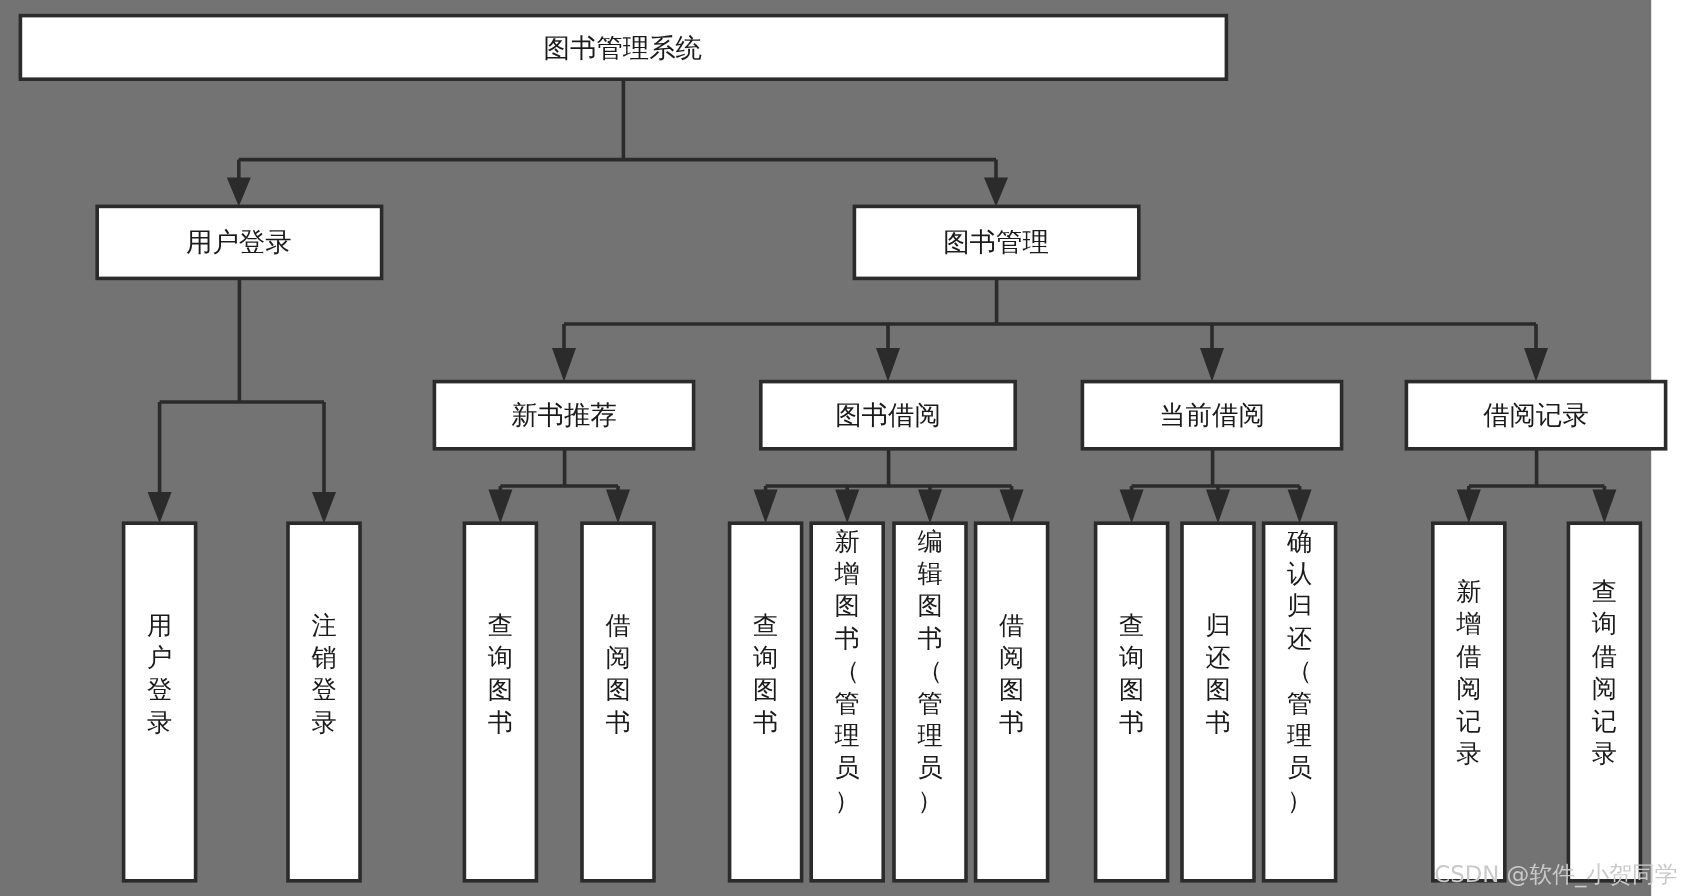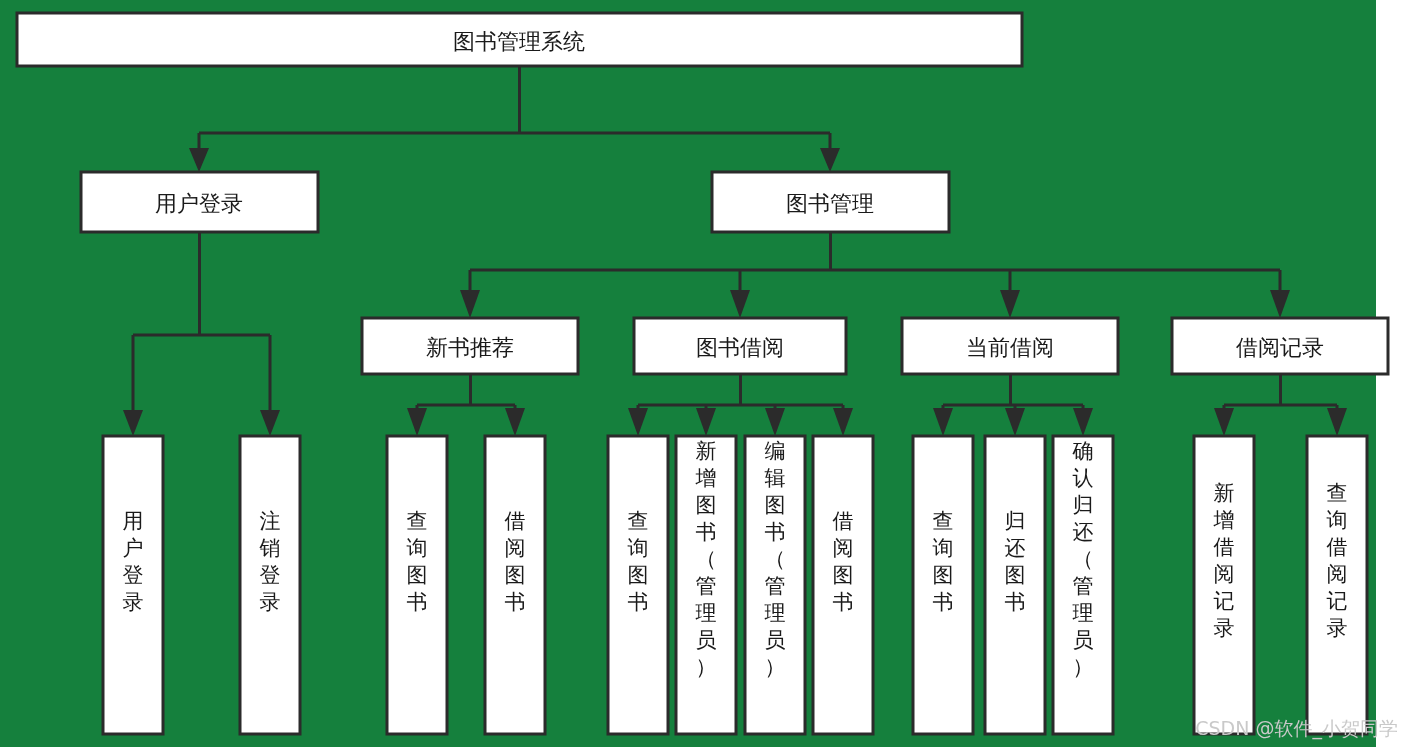--- a/index.html
+++ b/index.html
@@ -10,21 +10,21 @@
   body {
     width: 1405px;
     height: 747px;
     font-family: "DejaVu Sans", "Liberation Sans", sans-serif;
     overflow: hidden;
   }
   #diagram-root {
     position: relative;
     width: 1376px;
     height: 747px;
-    background: #15803d;
+    background: #737373;
   }
   svg#diagram-svg {
     position: absolute;
     top: 0;
     left: 0;
     width: 1405px;
     height: 747px;
     display: block;
   }
   .node-rect {

